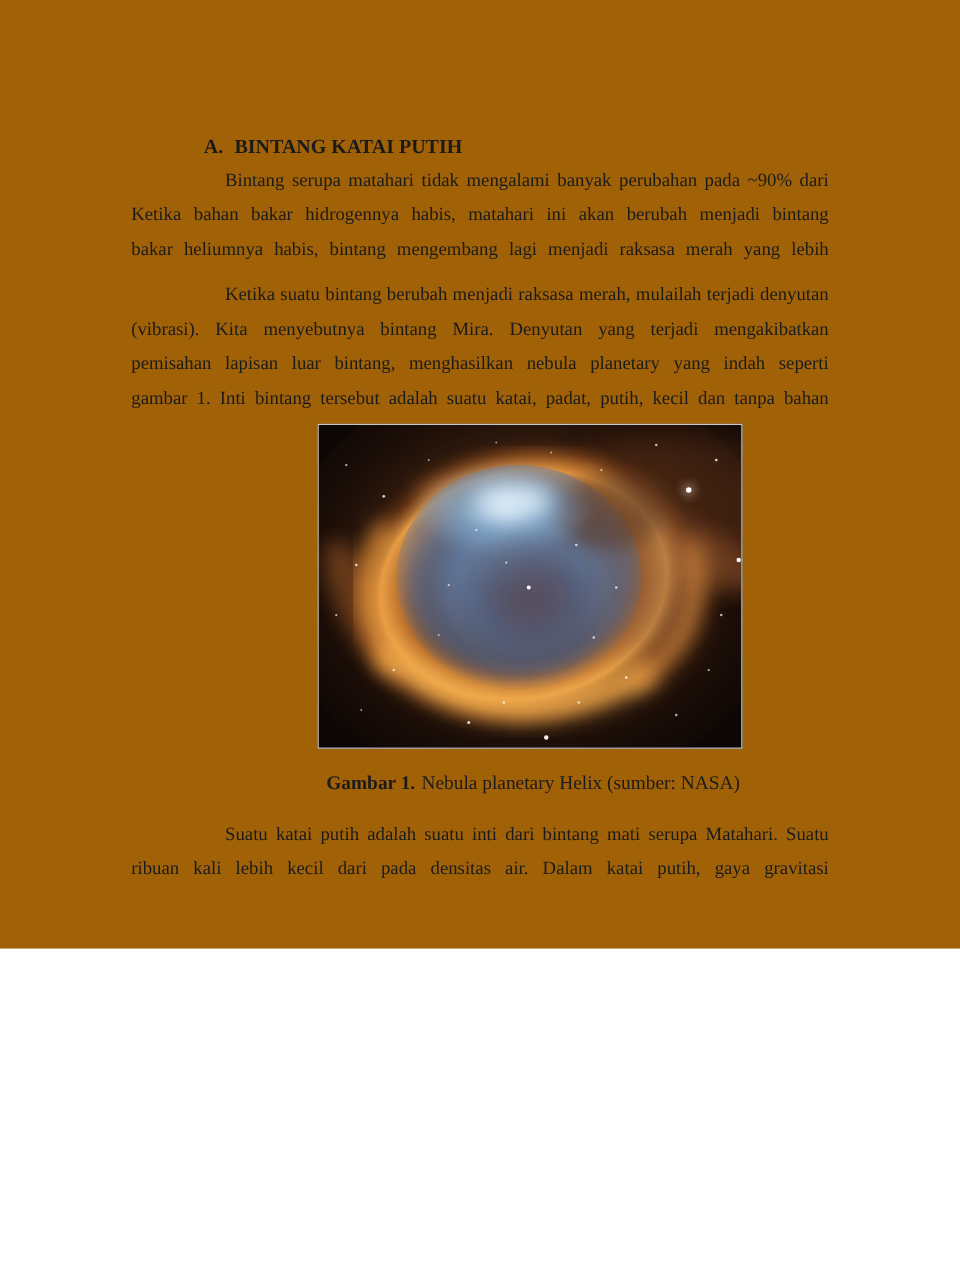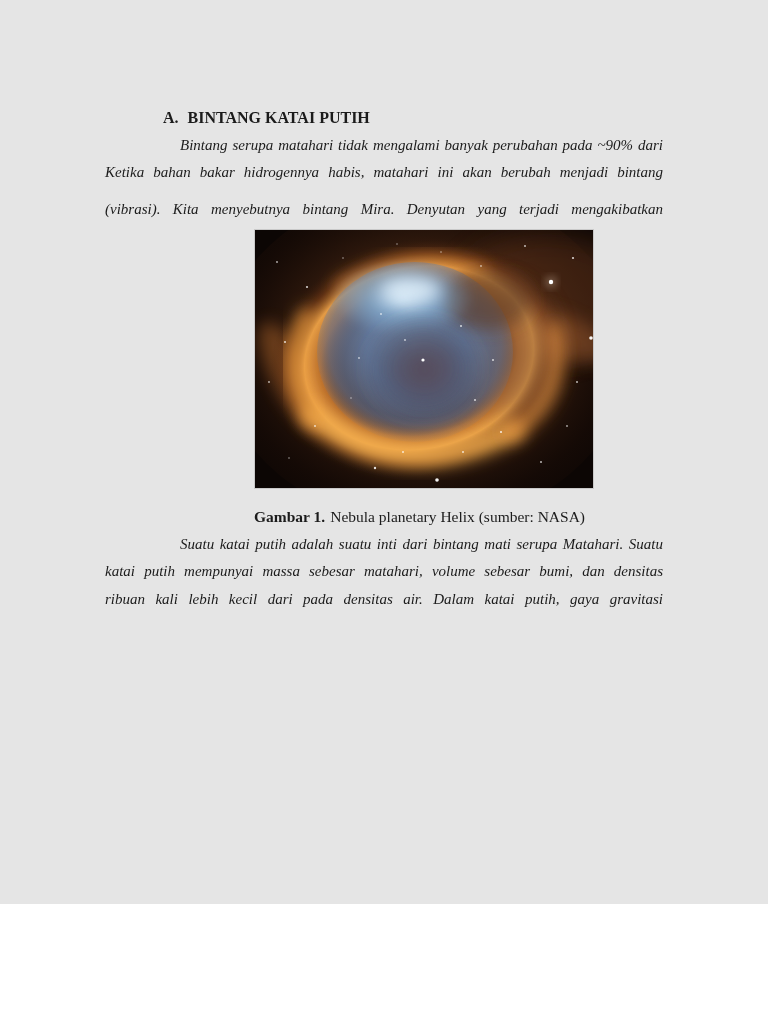--- a/index.html
+++ b/index.html
@@ -1,19 +1,19 @@
 <!DOCTYPE html>
 <html><head>
 <meta charset="utf-8">
 <style>
   html,body{margin:0;padding:0;background:#ffffff;}
   .page{
     position:relative;
-    width:768px;height:904px;
-    background:#e5e5e5;
+    width:768px;height:759px;
+    background:#a16207;
     font-family:"Liberation Serif", serif;
     color:#1b1b1b;
     overflow:hidden;
   }
   .content{
     position:absolute;
     left:105px;top:104px;
     width:558px;
   }
   .heading{
@@ -24,61 +24,64 @@
     line-height:27.5px;
     white-space:nowrap;
   }
   .heading .hnum{margin-right:9px;}
   .para{margin:0;font-size:15px;}
   .line{
     display:block;
     line-height:27.5px;
     text-align:justify;
     text-align-last:justify;
-    font-style:italic;
   }
   .line.indent{padding-left:75px;}
   .line.last{text-align-last:left;}
   .p2{margin-top:9px;}
-  .p3{margin-top:0;}
+  .p3{margin-top:14px;}
   .figure{
     margin:6px 0 0 149px;
     width:338px;
   }
   .img-frame{
     width:338px;height:258px;
     border:1px solid #c9c9c9;
     overflow:hidden;
     background:#0c0604;
   }
   .caption{
     margin-top:14px;
     width:338px;
-    text-align:left;
+    text-align:right;
     font-size:15.5px;
     line-height:27.5px;
     white-space:nowrap;
   }
   .cap-label{font-weight:bold;margin-right:5px;}
 </style>
 </head>
 <body>
 
 <div class="page">
   <div class="content">
 
     <h3 class="heading"><span class="hnum">A.</span><span>BINTANG KATAI PUTIH</span></h3>
 
     <p class="para p1">
       <span class="line indent">Bintang serupa matahari tidak mengalami banyak perubahan pada ~90% dari</span>
       <span class="line">Ketika bahan bakar hidrogennya habis, matahari ini akan berubah menjadi bintang</span>
+      <span class="line">bakar heliumnya habis, bintang mengembang lagi menjadi raksasa merah yang lebih</span>
     </p>
 
     <p class="para p2">
+      <span class="line indent">Ketika suatu bintang berubah menjadi raksasa merah, mulailah terjadi denyutan</span>
       <span class="line">(vibrasi). Kita menyebutnya bintang Mira. Denyutan yang terjadi mengakibatkan</span>
+      <span class="line">pemisahan lapisan luar bintang, menghasilkan nebula planetary yang indah seperti</span>
+      <span class="line">gambar 1. Inti bintang tersebut adalah suatu katai, padat, putih, kecil dan tanpa bahan</span>
     </p>
 
     <figure class="figure" style="margin-top:6px;">
       <div class="img-frame">
         <svg width="338" height="258" viewBox="0 0 338 258" xmlns="http://www.w3.org/2000/svg">
           <defs>
             <radialGradient id="gBrown" cx="50%" cy="48%" r="62%">
               <stop offset="0%" stop-color="#7a4526" stop-opacity="0.75"></stop>
               <stop offset="45%" stop-color="#5b3118" stop-opacity="0.55"></stop>
               <stop offset="75%" stop-color="#2a140a" stop-opacity="0.28"></stop>
@@ -171,18 +174,17 @@
           <circle cx="126" cy="84" r="0.9" fill="#ffffff" opacity="0.7"></circle>
           <circle cx="220" cy="170" r="1" fill="#ffffff" opacity="0.75"></circle>
           <circle cx="104" cy="128" r="0.9" fill="#ffffff" opacity="0.65"></circle>
         </svg>
       </div>
       <figcaption class="caption"><span class="cap-label">Gambar 1.</span><span>Nebula planetary Helix (sumber: NASA)</span></figcaption>
     </figure>
 
     <p class="para p3">
       <span class="line indent">Suatu katai putih adalah suatu inti dari bintang mati serupa Matahari. Suatu</span>
-      <span class="line">katai putih mempunyai massa sebesar matahari, volume sebesar bumi, dan densitas</span>
       <span class="line">ribuan kali lebih kecil dari pada densitas air. Dalam katai putih, gaya gravitasi</span>
     </p>
 
   </div>
 </div>
 
 </body></html>

